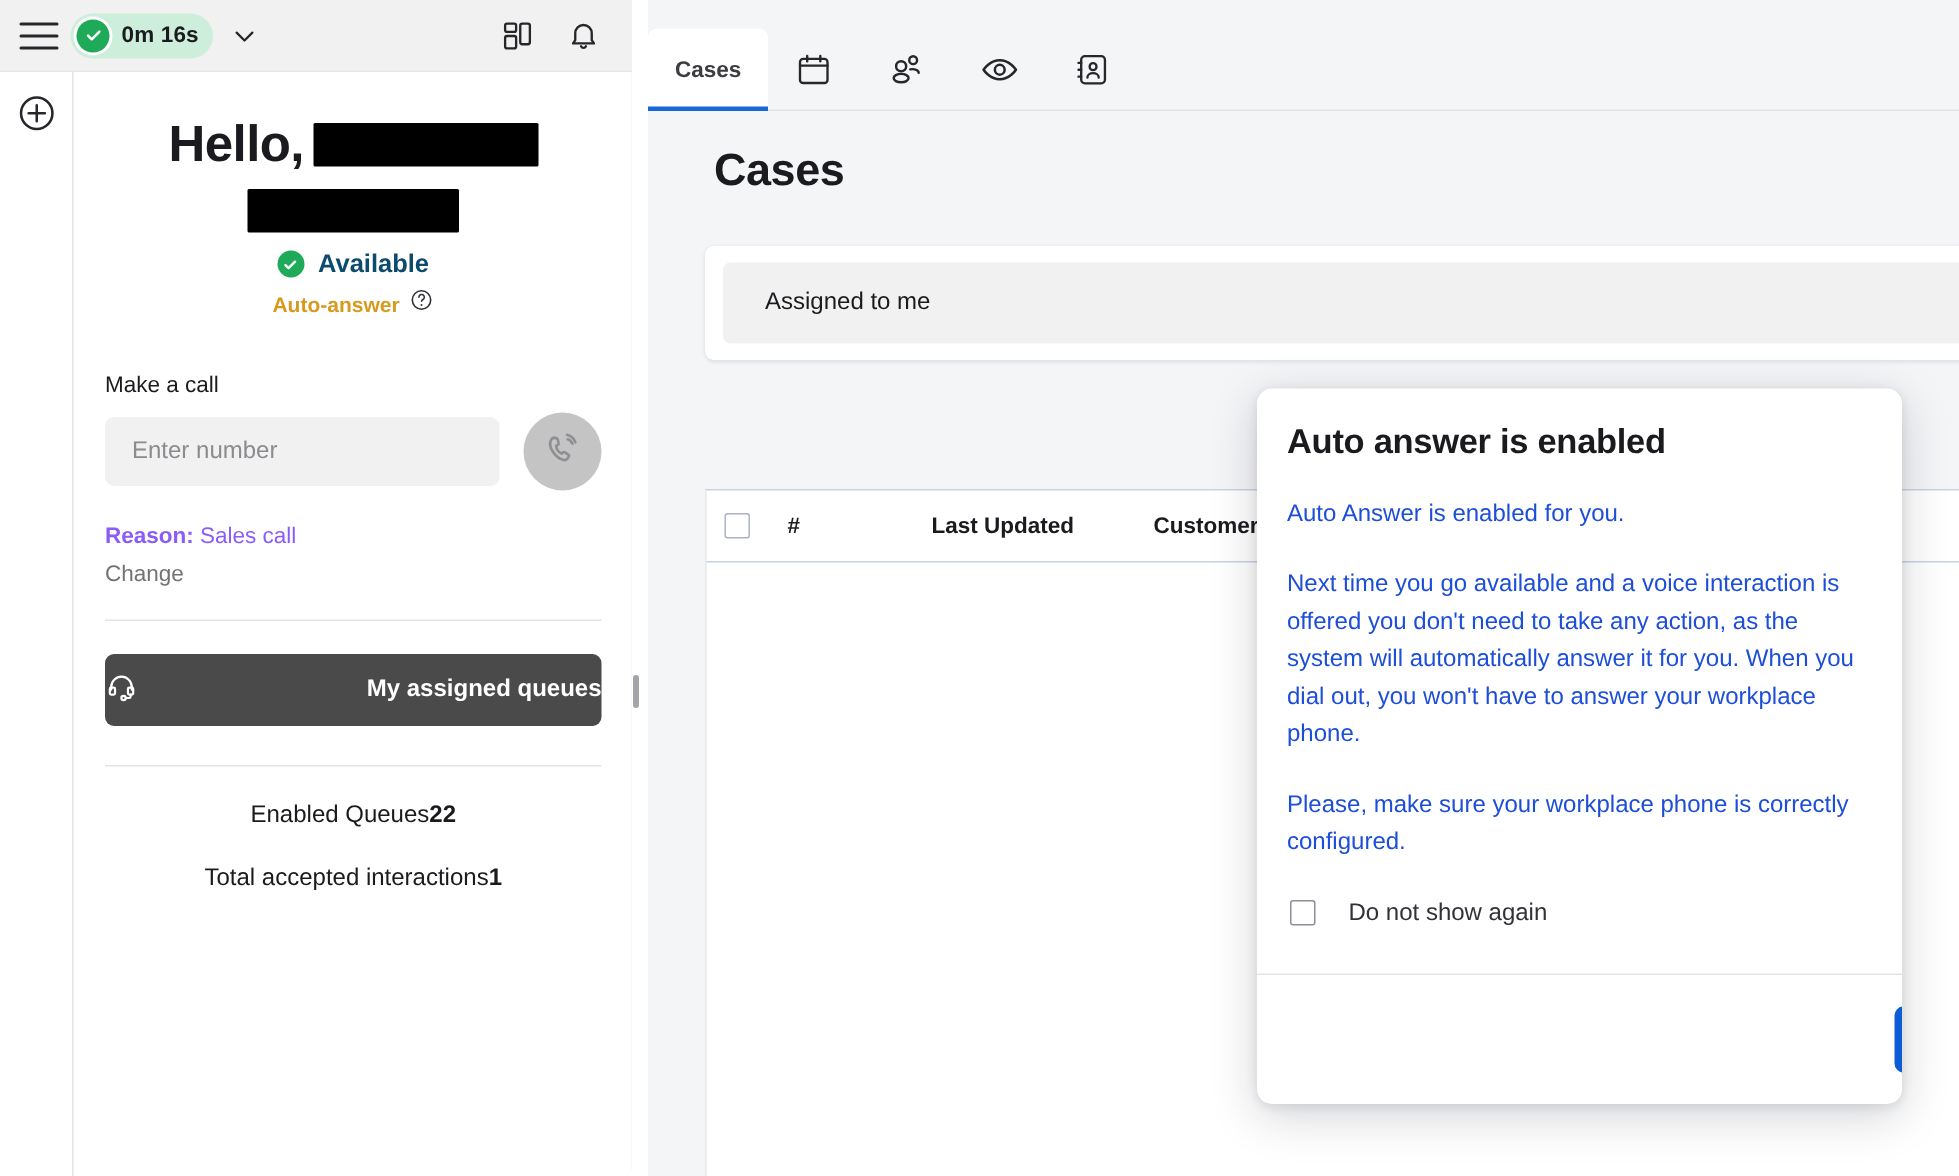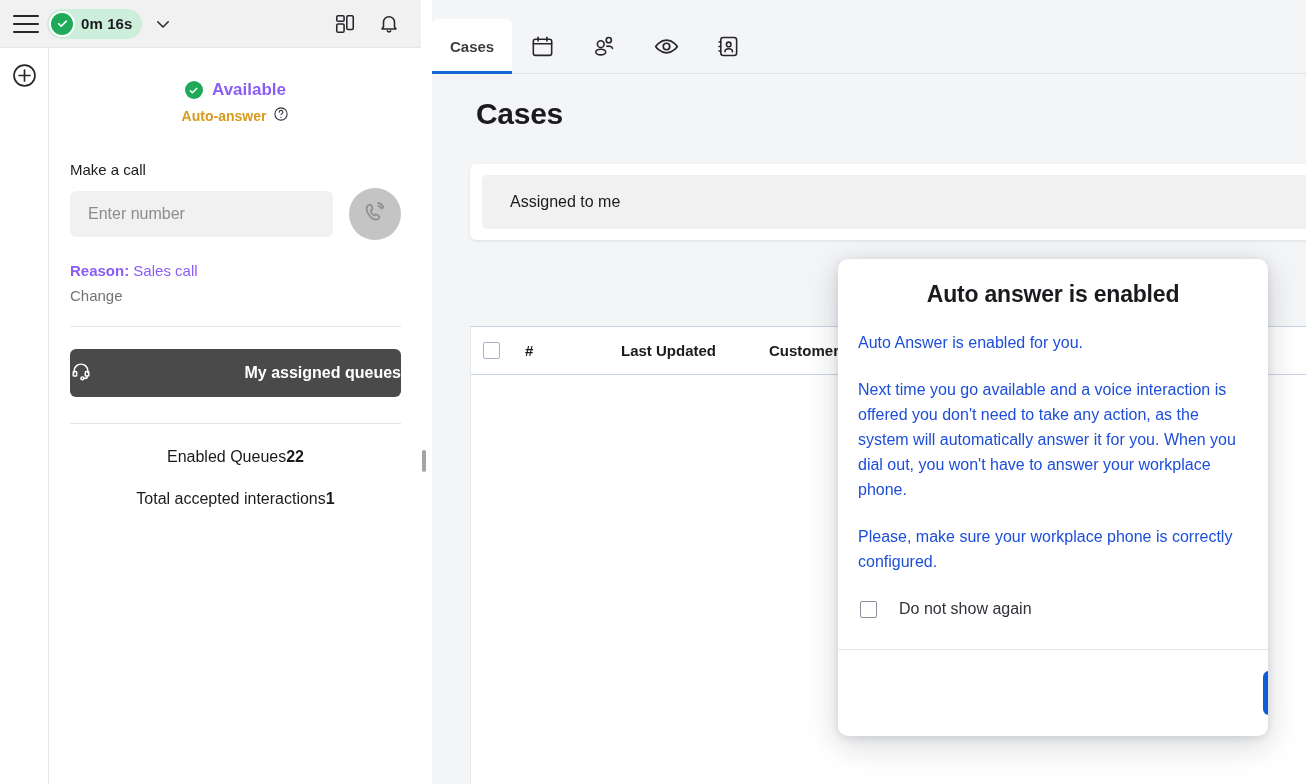--- a/index.html
+++ b/index.html
@@ -112,21 +112,21 @@
 
   .availability {
     display: flex; align-items: center; justify-content: center;
     gap: 9px; margin-top: 12px;
   }
   .avail-dot {
     width: 18px; height: 18px; border-radius: 50%;
     background: #1faa5a;
     display: flex; align-items: center; justify-content: center;
   }
-  .avail-label { font-size: 17px; font-weight: bold; color: #8b5cf6; }
+  .avail-label { font-size: 17px; font-weight: bold; color: #0c4a6e; }
 
   .autoanswer {
     display: flex; align-items: center; justify-content: center;
     gap: 7px; margin-top: 6px;
   }
   .autoanswer-label {
     font-size: 14px; font-weight: bold; color: #d79a1e;
   }
 
   .section-label {
@@ -273,28 +273,27 @@
     width: 430px; height: 477px;
     background: #ffffff;
     border-radius: 10px;
     box-shadow: 0 8px 32px rgba(16,24,40,.18), 0 2px 8px rgba(16,24,40,.10);
     overflow: hidden;
   }
   .modal-body { padding: 22px 20px 0 20px; }
   .modal-title {
     font-size: 23px; font-weight: bold; color: #1b1b1f;
     letter-spacing: -0.2px;
-    text-align: center;
   }
   .modal-p {
     margin-top: 22px;
     font-size: 16px; line-height: 25px; color: #1d4ed8;
   }
   .dns-row {
-    display: flex; align-items: flex-end; gap: 22px;
+    display: flex; align-items: flex-start; gap: 22px;
     margin-top: 26px; padding-left: 2px;
   }
   .dns-box {
     width: 17px; height: 17px;
     border: 1px solid #8b8f9a; border-radius: 2px; background: #fff;
     cursor: pointer; flex: none;
   }
   .dns-label { font-size: 16px; color: #31313a; }
   .modal-footer {
     position: absolute; left: 0; bottom: 0;
@@ -363,20 +362,28 @@
       <div class="rail-add">
         <svg width="27" height="27" viewBox="0 0 24 24" fill="none" stroke="#26262b" stroke-width="1.5">
           <circle cx="12" cy="12" r="9.3"></circle>
           <path d="M12 7.2v9.6M7.2 12h9.6" stroke-linecap="round"></path>
         </svg>
       </div>
     </div>
 
     <div class="panel-body">
 
+      <div class="hello-wrap">
+        <div class="hello-line">
+          <span>Hello,</span><span class="redact redact-1"></span>
+        </div>
+        <div class="hello-line hello-line2">
+          <span class="redact redact-2"></span>
+        </div>
+      </div>
 
       <div class="availability">
         <span class="avail-dot">
           <svg width="11" height="11" viewBox="0 0 24 24">
               <path d="M5 12.5l4.5 4.5L19 7.5" fill="none" stroke="#fff" stroke-width="3.4" stroke-linecap="round" stroke-linejoin="round"></path>
             </svg>
         </span>
         <span class="avail-label">Available</span>
       </div>
 

